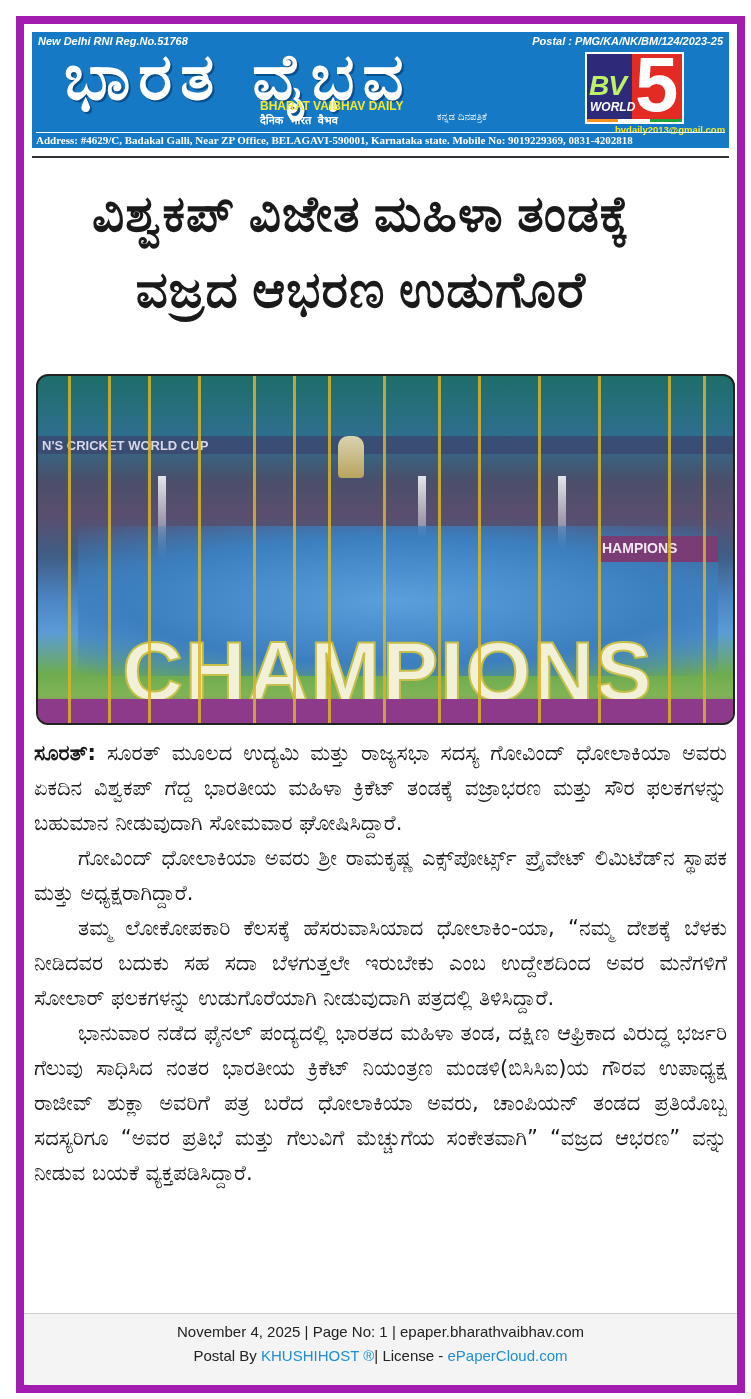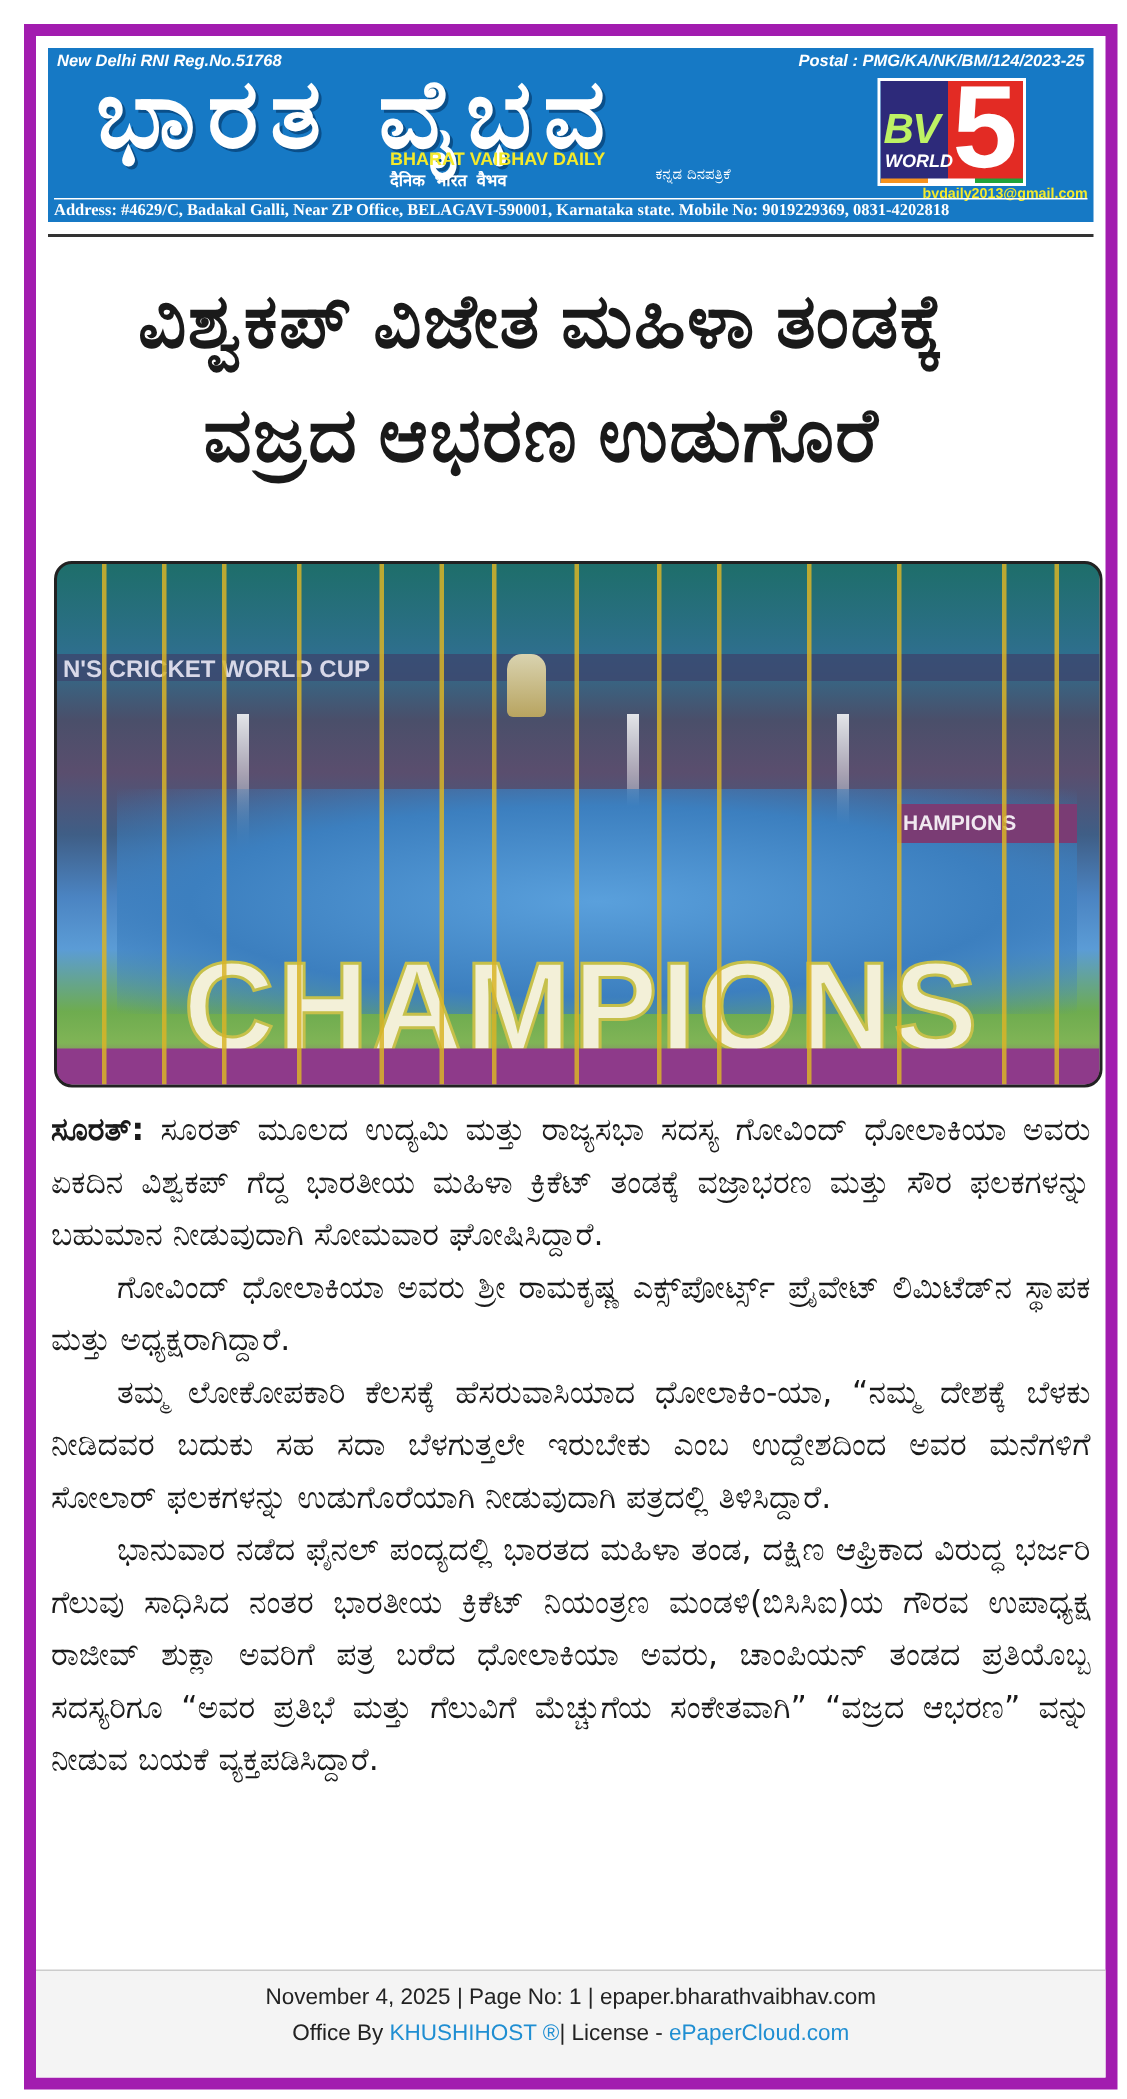--- a/index.html
+++ b/index.html
@@ -20,21 +20,21 @@
   .bv5 .five { position: absolute; left: 48px; top: -10px; font-family: "Liberation Sans", sans-serif; font-weight: bold; font-size: 78px; color: #ffffff; line-height: 80px; }
   .bv5 .stripe { position: absolute; left: 0; bottom: 0; width: 95px; height: 3px; background: linear-gradient(to right, #f7931e 33%, #ffffff 33%, #ffffff 66%, #1fa33a 66%); }
   .email { position: absolute; left: 552px; top: 92px; font-family: "Liberation Sans", sans-serif; font-weight: bold; font-size: 9.5px; color: #f5ea2a; padding-left: 31px; }
   .addr-rule { position: absolute; left: 4px; top: 100px; width: 689px; height: 1px; background: #ffffff; }
   .address { position: absolute; left: 4px; top: 102px; width: 689px; font-family: "Liberation Serif", serif; font-weight: bold; font-size: 11px; color: #ffffff; white-space: nowrap; }
   .sep { position: absolute; left: 8px; top: 132px; width: 697px; height: 2px; background: #333333; }
   .headline { position: absolute; left: 0; top: 152px; width: 674px; text-align: center; font-family: Liberation Serif, serif; font-weight: bold; font-size: 50px; line-height: 76px; color: #1a1a1a; letter-spacing: 1px; }
   .photo { position: absolute; left: 12px; top: 350px; width: 695px; height: 347px; border: 2px solid #222; border-radius: 12px; overflow: hidden;
            background: linear-gradient(180deg, #1e6e6a 0%, #2f6f8f 18%, #4a4f6a 30%, #5a4e6e 40%, #3f5e86 52%, #4b84c2 64%, #5b9cd6 74%, #6eac4f 86%, #80b456 92%, #8a3c86 100%); }
   .photo .banner { position: absolute; left: 0; top: 60px; width: 100%; height: 18px; background: rgba(60,70,110,0.8); }
-  .photo .banner span { position: absolute; left: 4px; top: 2px; font-family: "Liberation Sans", sans-serif; font-weight: bold; font-size: 16px; color: #d8d8e8; }
+  .photo .banner span { position: absolute; left: 4px; top: 2px; font-family: "Liberation Sans", sans-serif; font-weight: bold; font-size: 13px; color: #d8d8e8; }
   .photo .streamer { position: absolute; top: 0; width: 3px; height: 100%; background: #d8b428; opacity: 0.85; }
   .photo .team { position: absolute; left: 40px; top: 150px; width: 640px; height: 150px; background: radial-gradient(ellipse at center, #5aa0dc 0%, #3c7fbf 60%, rgba(60,127,191,0) 100%); }
   .photo .trophy { position: absolute; left: 300px; top: 60px; width: 26px; height: 42px; background: linear-gradient(#d9d3b0, #b8a460); border-radius: 10px 10px 4px 4px; }
   .photo .champ { position: absolute; left: 10px; top: 250px; width: 680px; text-align: center; font-family: "Liberation Sans", sans-serif; font-weight: bold; font-size: 84px; letter-spacing: 2px; color: #f3f0d8; -webkit-text-stroke: 2px #c6c04a; line-height: 90px; }
   .photo .stage { position: absolute; left: 0; bottom: 0; width: 100%; height: 24px; background: #8e3a8a; }
   .photo .spark { position: absolute; width: 8px; height: 90px; background: linear-gradient(#ffffff, rgba(255,255,255,0)); top: 100px; opacity: 0.85; }
   .photo .sign { position: absolute; left: 560px; top: 160px; width: 120px; height: 26px; background: #7a3c74; }
   .photo .sign span { position: absolute; left: 4px; top: 4px; font-family: "Liberation Sans", sans-serif; font-weight: bold; font-size: 14px; color: #f0e8f0; }
   .article { position: absolute; left: 10px; top: 712px; width: 693px; font-family: "DejaVu Sans", sans-serif; font-size: 21px; line-height: 35px; color: #1a1a1a; text-align: justify; }
   .article p { margin: 0; }
@@ -114,19 +114,19 @@
     <p class="indent">ತಮ್ಮ ಲೋಕೋಪಕಾರಿ ಕೆಲಸಕ್ಕೆ ಹೆಸರುವಾಸಿಯಾದ ಧೋಲಾಕಿಂ-ಯಾ, “ನಮ್ಮ ದೇಶಕ್ಕೆ ಬೆಳಕು ನೀಡಿದವರ ಬದುಕು ಸಹ ಸದಾ ಬೆಳಗುತ್ತಲೇ ಇರುಬೇಕು ಎಂಬ ಉದ್ದೇಶದಿಂದ ಅವರ ಮನೆಗಳಿಗೆ ಸೋಲಾರ್ ಫಲಕಗಳನ್ನು ಉಡುಗೊರೆಯಾಗಿ ನೀಡುವುದಾಗಿ ಪತ್ರದಲ್ಲಿ ತಿಳಿಸಿದ್ದಾರೆ.</p>
     <p class="indent">ಭಾನುವಾರ ನಡೆದ ಫೈನಲ್ ಪಂದ್ಯದಲ್ಲಿ ಭಾರತದ ಮಹಿಳಾ ತಂಡ, ದಕ್ಷಿಣ ಆಫ್ರಿಕಾದ ವಿರುದ್ಧ ಭರ್ಜರಿ ಗೆಲುವು ಸಾಧಿಸಿದ ನಂತರ ಭಾರತೀಯ ಕ್ರಿಕೆಟ್ ನಿಯಂತ್ರಣ ಮಂಡಳಿ(ಬಿಸಿಸಿಐ)ಯ ಗೌರವ ಉಪಾಧ್ಯಕ್ಷ ರಾಜೀವ್ ಶುಕ್ಲಾ ಅವರಿಗೆ ಪತ್ರ ಬರೆದ ಧೋಲಾಕಿಯಾ ಅವರು, ಚಾಂಪಿಯನ್ ತಂಡದ ಪ್ರತಿಯೊಬ್ಬ ಸದಸ್ಯರಿಗೂ “ಅವರ ಪ್ರತಿಭೆ ಮತ್ತು ಗೆಲುವಿಗೆ ಮೆಚ್ಚುಗೆಯ ಸಂಕೇತವಾಗಿ” “ವಜ್ರದ ಆಭರಣ” ವನ್ನು ನೀಡುವ ಬಯಕೆ ವ್ಯಕ್ತಪಡಿಸಿದ್ದಾರೆ.</p>
   </div>
 
   <div class="footer-rule"></div>
   <div class="footer">
     <div class="line1">
       <span>November 4, 2025</span><span> | </span><span>Page No: 1</span><span> | </span><span>epaper.bharathvaibhav.com</span>
     </div>
     <div class="line2">
-      <span>Office By</span>
+      <span>Postal By</span>
       <a class="link">KHUSHIHOST ®</a><span>| License -</span>
       <a class="link">ePaperCloud.com</a>
     </div>
   </div>
 
 </div>
 
 </body></html>

